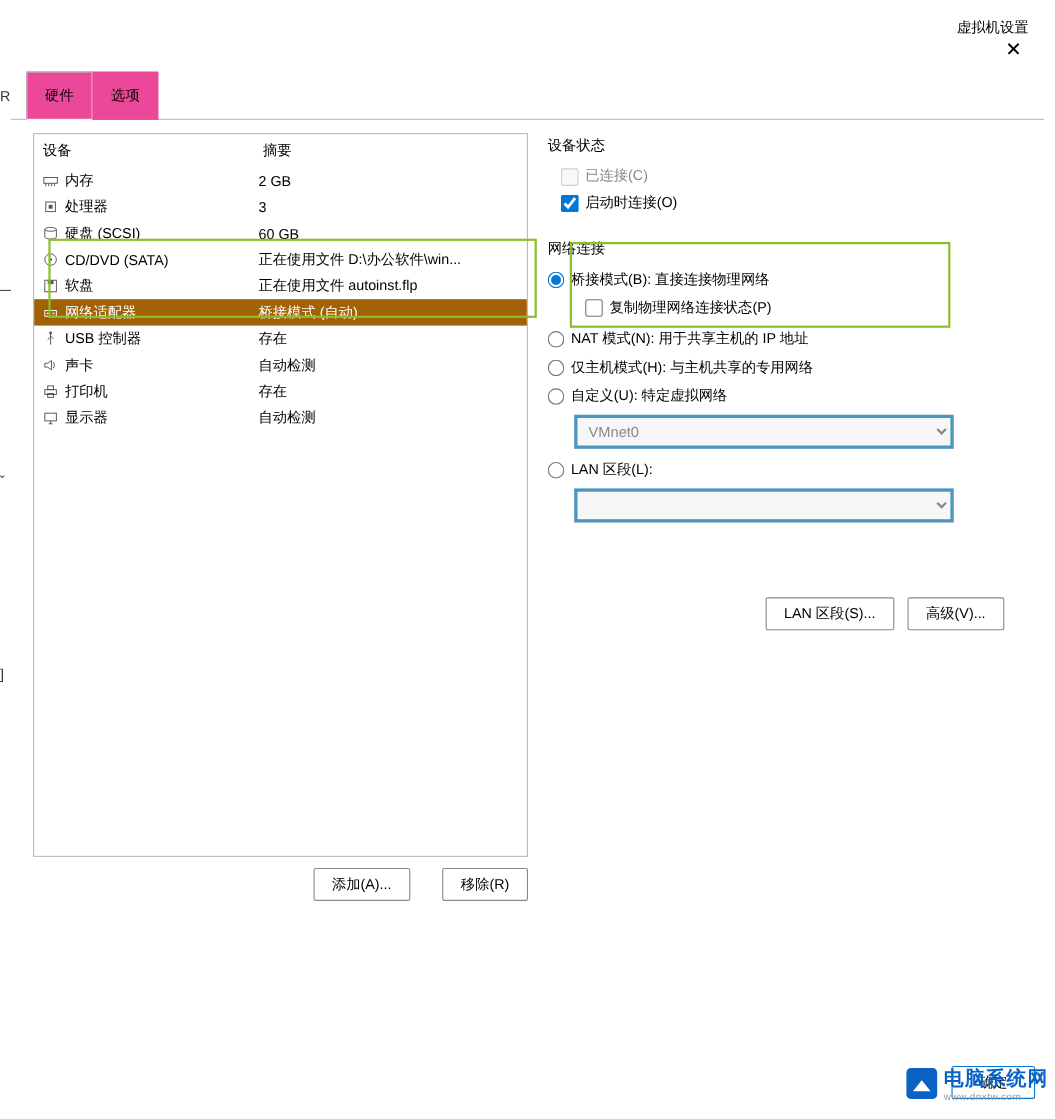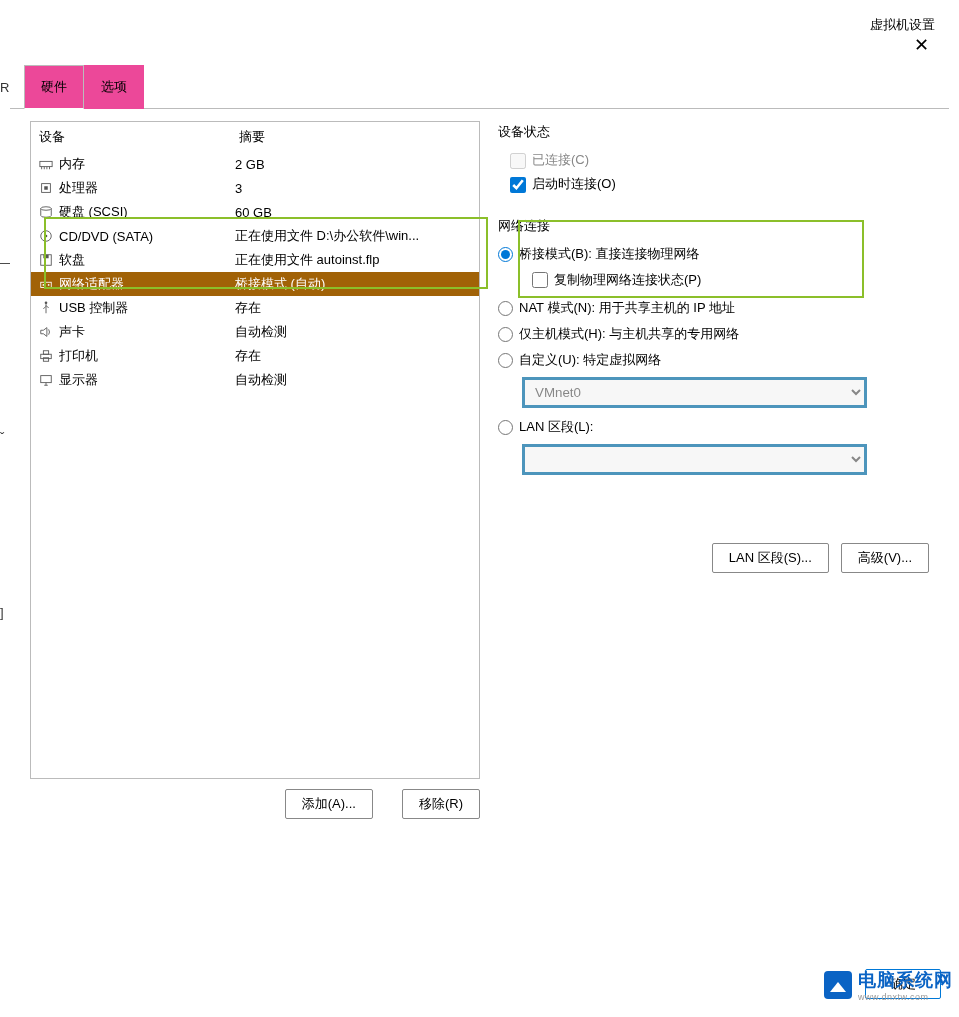--- a/index.html
+++ b/index.html
@@ -29,21 +29,21 @@
 .chk-row input[type=checkbox] { width: 16px; height: 16px; margin-right: 6px; }
 .chk-row.disabled { color: #888; }
 .chk-row input.bluecheck { accent-color: #0078d7; }
 .net-group { margin-top: 24px; }
 .radio-row { display: flex; align-items: center; margin-bottom: 8px; }
 .radio-row input[type=radio] { width: 15px; height: 15px; margin-right: 6px; accent-color: #0078d7; }
 .sub-chk { margin-left: 34px; margin-bottom: 10px; display: flex; align-items: center; }
 .sub-chk input { width: 16px; height: 16px; margin-right: 6px; }
 .select-row { margin-left: 24px; margin-bottom: 10px; }
 .select-row select { width: 345px; padding: 4px 6px; border: 3px solid #0369a1; background: #f5f5f5; color: #555; font-family: inherit; }
-.right-buttons { position: absolute; right: 0; top: 422px; display: flex; gap: 12px; }
+.right-buttons { position: absolute; right: 16px; top: 422px; display: flex; gap: 12px; }
 .bottom-bar { position: absolute; right: 8px; bottom: 18px; display: flex; gap: 14px; }
 .watermark { position: absolute; right: 6px; bottom: 15px; display: flex; align-items: center; gap: 6px; }
 .wm-logo { width: 28px; height: 28px; background: #0a63c4; border-radius: 4px; position: relative; }
 .wm-logo::before { content: ""; position: absolute; left: 6px; top: 11px; width: 0; height: 0; border-left: 8px solid transparent; border-right: 8px solid transparent; border-bottom: 10px solid #fff; }
 .wm-text { display: flex; flex-direction: column; }
 .wm-main { font-weight: bold; color: #0a63c4; font-size: 18px; letter-spacing: 1px; }
 .wm-sub { font-size: 9px; color: #999; letter-spacing: 0.5px; }
 svg.ico { width: 14px; height: 14px; }
 .left-edge { position: absolute; left: 0; top: 80px; width: 8px; display: flex; flex-direction: column; gap: 160px; color: #333; font-size: 13px; }
 </style>

